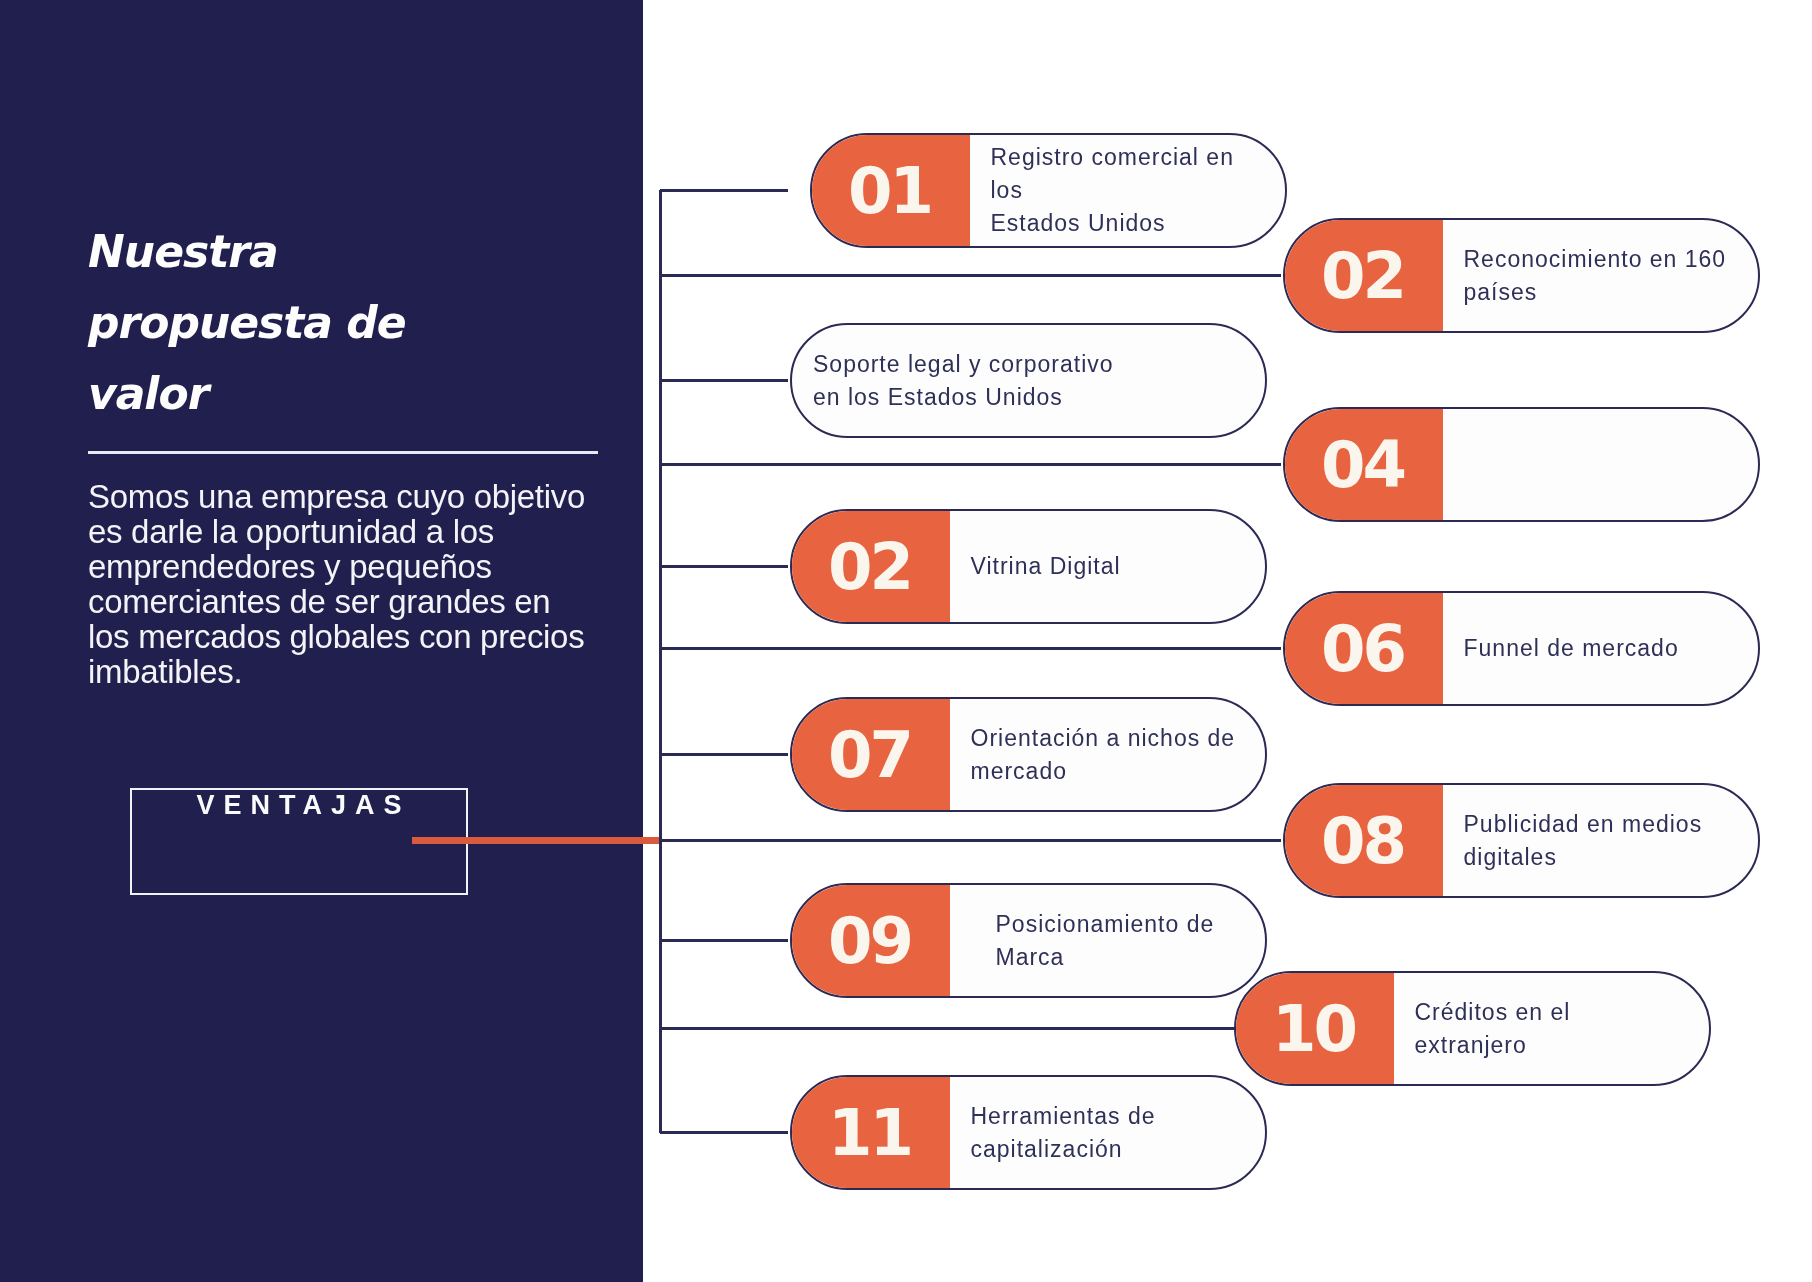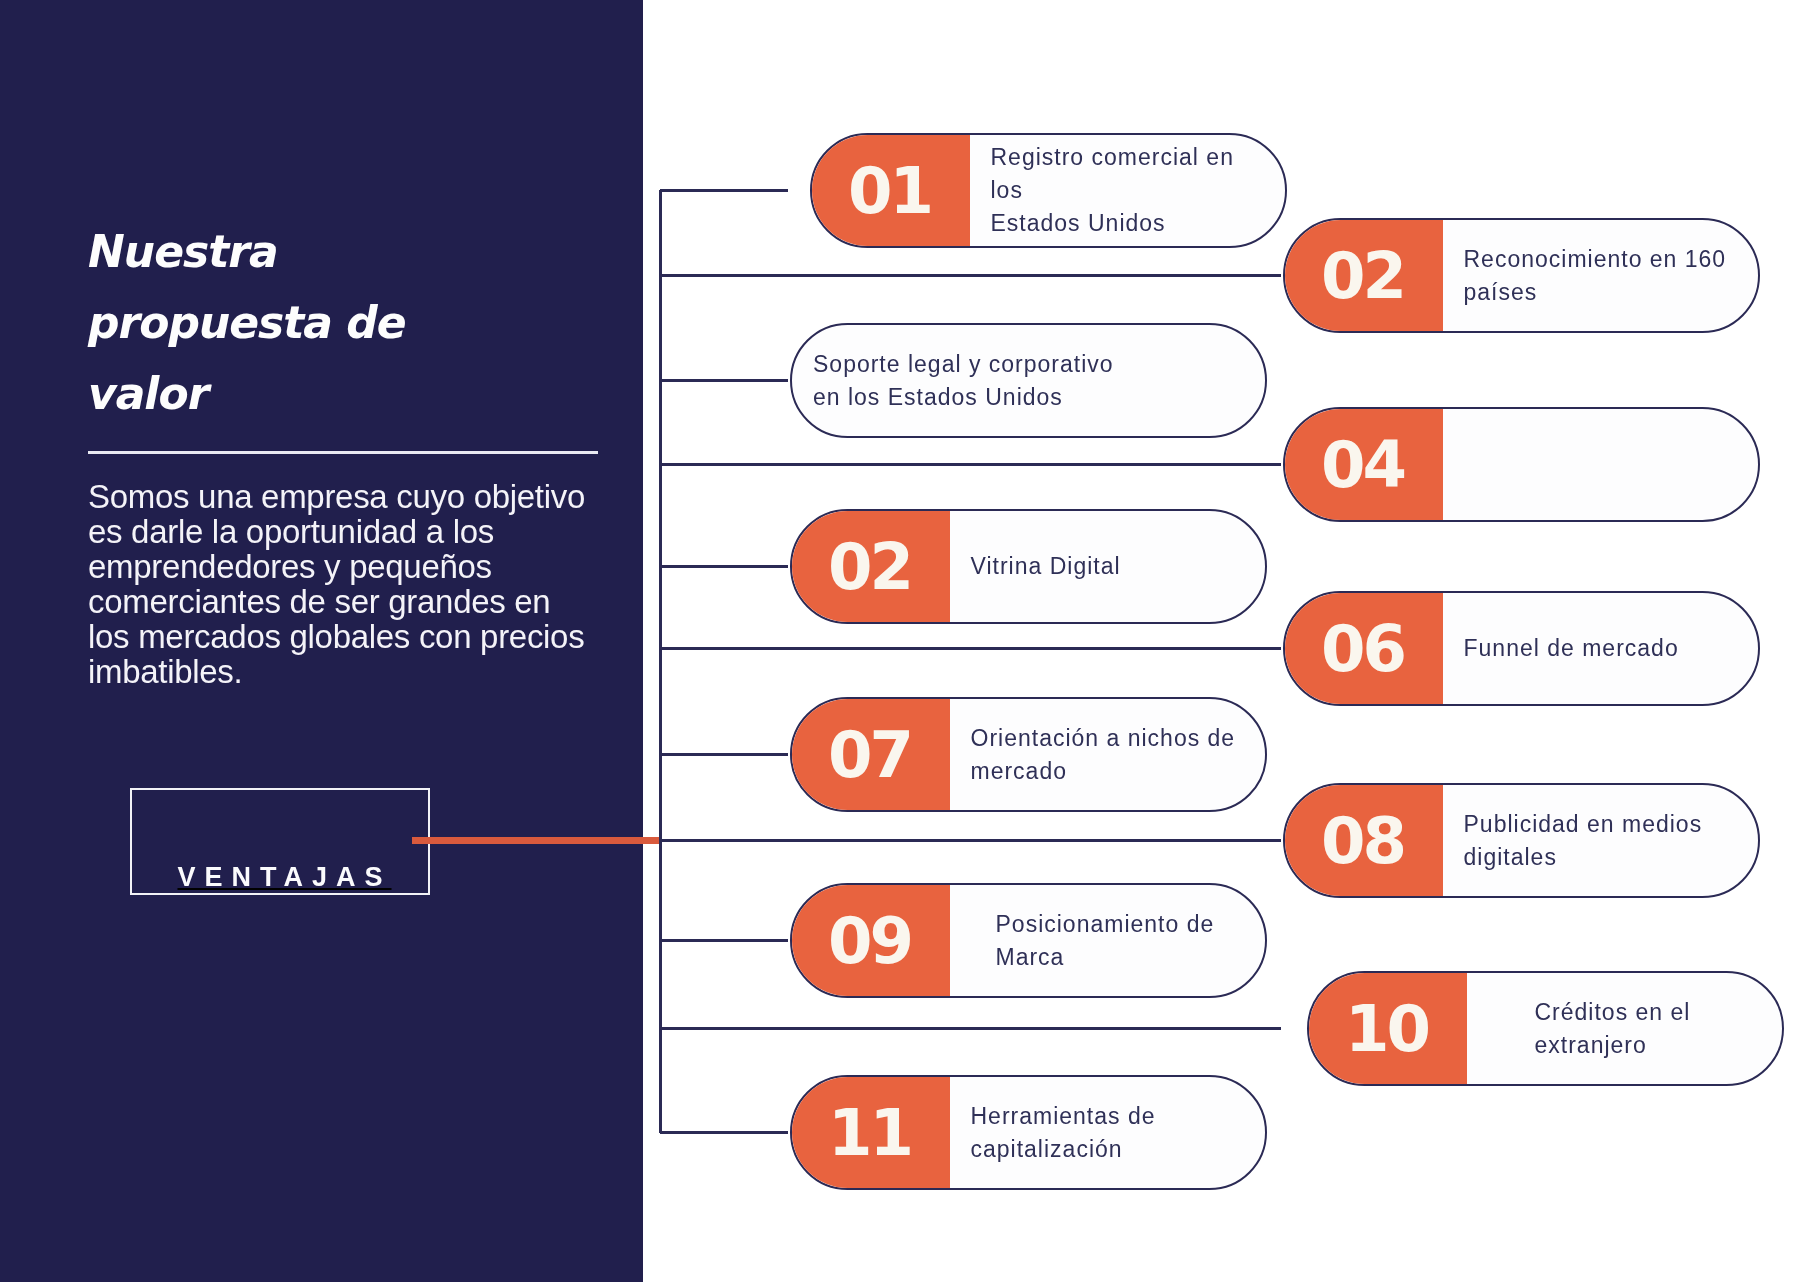--- a/index.html
+++ b/index.html
@@ -24,23 +24,23 @@
   .title-underline{
     position:absolute;left:88px;top:451px;width:510px;height:3px;
     background:#e9e9f2;
   }
   .intro-paragraph{
     position:absolute;left:88px;top:479px;margin:0;width:520px;
     font-size:33px;line-height:35px;letter-spacing:-0.3px;
     color:#f4f3f8;white-space:pre-line;
   }
   .ventajas-badge{
-    position:absolute;left:130px;top:788px;width:300px;height:107px;
+    position:absolute;left:130px;top:788px;width:338px;height:107px;
     border:2px solid #f2f2f6;box-sizing:border-box;
-    display:flex;align-items:flex-end;justify-content:center;text-decoration:underline;
+    display:flex;align-items:flex-start;justify-content:center;
   }
   .ventajas-badge-label{
     font-weight:bold;font-size:27px;letter-spacing:9px;text-indent:9px;
     color:#fbfbfd;
   }
   .ventajas-connector{
     position:absolute;left:412px;top:837px;width:250px;height:7px;
     background:#d95a3d;
   }
   .connector-trunk{
@@ -162,21 +162,21 @@
         </div>
         <div class="item-label">Publicidad en medios
 digitales</div>
       </div>
       <div class="value-item" style="left: 790px; top: 883px; gap: 25px;">
         <div class="item-number-badge">
           <span class="item-number">09</span>
         </div>
         <div class="item-label">Posicionamiento de Marca</div>
       </div>
-      <div class="value-item" style="left: 1307px; top: 971px; gap: 47px;">
+      <div class="value-item" style="left: 1234px; top: 971px;">
         <div class="item-number-badge">
           <span class="item-number">10</span>
         </div>
         <div class="item-label">Créditos en el extranjero</div>
       </div>
       <div class="value-item" style="left: 790px; top: 1075px;">
         <div class="item-number-badge">
           <span class="item-number">11</span>
         </div>
         <div class="item-label">Herramientas de

